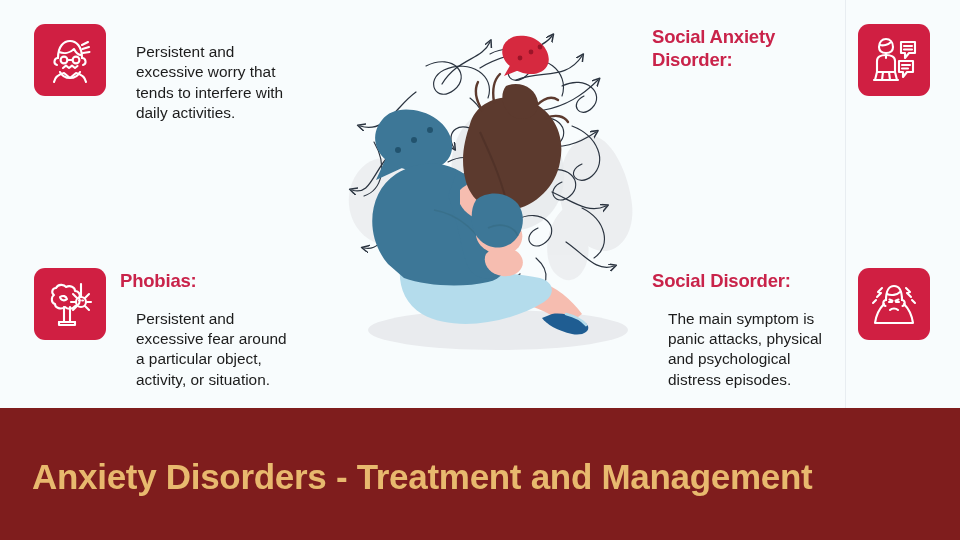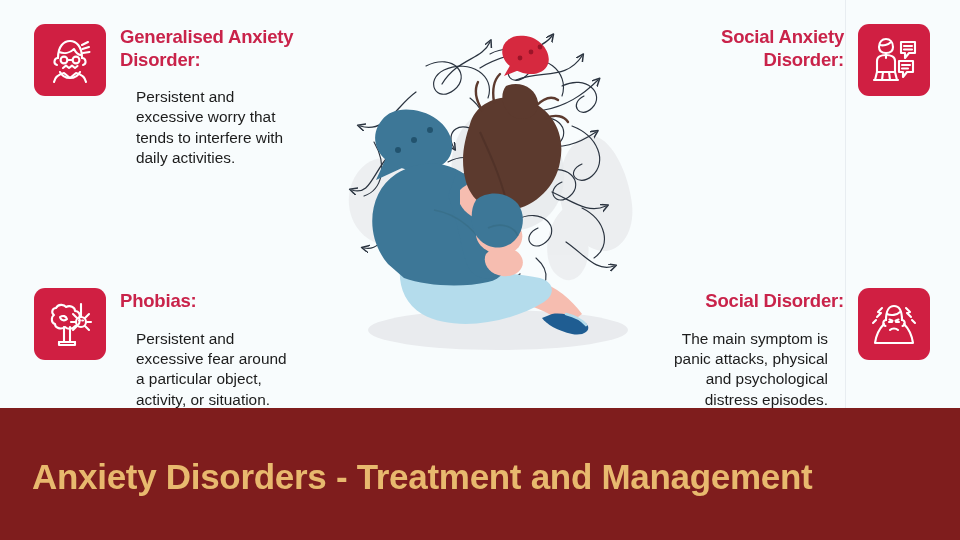--- a/index.html
+++ b/index.html
@@ -43,28 +43,28 @@
   
   .card {
     position: absolute;
     display: flex;
     gap: 14px;
   }
   .card.left  { left: 34px; flex-direction: row; }
   .card.right { right: 30px; flex-direction: row-reverse; }
 
   .card.top    { top: 24px; }
-  .card.bottom { top: 288px; }
+  .card.bottom { top: 268px; }
 
   .card-text {
     width: 192px;
     padding-top: 2px;
   }
   .card.left  .card-text { text-align: left; }
-  .card.right .card-text { text-align: right; }
+  .card.right .card-text { }
 
   .card-title {
     color: #c9234a;
     font-size: 18.5px;
     font-weight: bold;
     line-height: 1.22;
     letter-spacing: -0.2px;
     margin: 0 0 3px 0;
   }
   .card-desc {
@@ -250,21 +250,20 @@
           <circle cx="20" cy="26" r="3.4"></circle>
           <circle cx="32" cy="26" r="3.4"></circle>
           <path d="M23.4 26 L28.6 26"></path>
           <path d="M19 34 L22 31.6 L25 34 L28 31.6 L31 34 L33.5 32"></path>
           <path d="M16 38 C18 42 22 44 26 44 C30 44 34 42 36 38"></path>
           <path d="M10 48 C11 43 16 40 20 39 L26 44 L32 39 C36 40 41 43 42 48"></path>
           <path d="M38 11 L44 8 M38.5 15 L45 13 M39 19 L45.5 18"></path>
         </svg>
       </div>
       <div class="card-text">
-        <h2 class="card-title">Generalised Anxiety Disorder:</h2>
         <p class="card-desc">Persistent and excessive worry that tends to interfere with daily activities.</p>
       </div>
     </div>
 
     <div class="card right top">
       <div class="icon-tile">
         <svg width="52" height="52" viewBox="0 0 52 52" fill="none" stroke="#ffffff" stroke-width="2.1" stroke-linecap="round" stroke-linejoin="round">
           <path d="M11 13 C11 8 14 5 18 5 C22 5 25 8 25 13 C25 17 22 19 18 19 C14 19 11 17 11 13 Z"></path>
           <path d="M12 11 C15 12 20 11 23 8"></path>
           <path d="M18 19 L18 24"></path>

